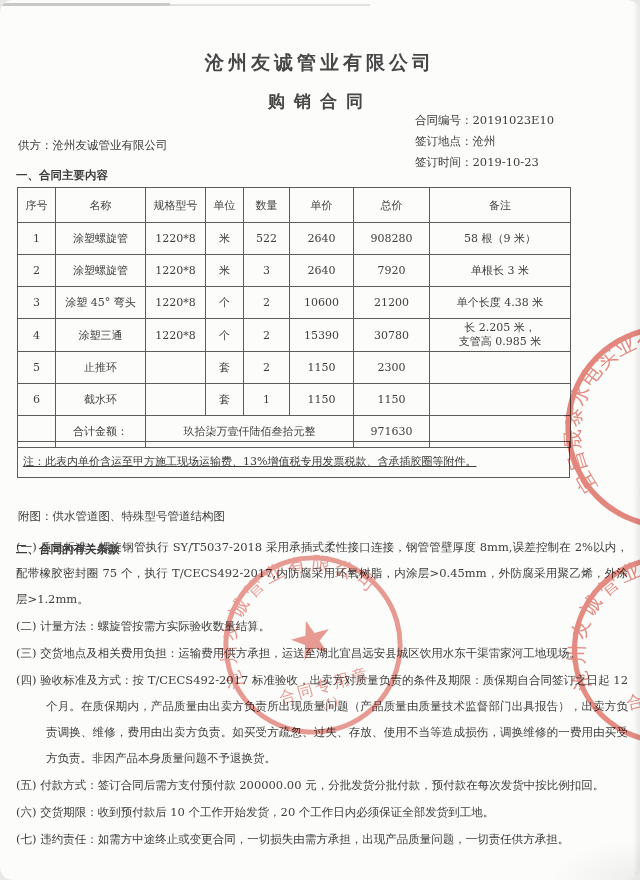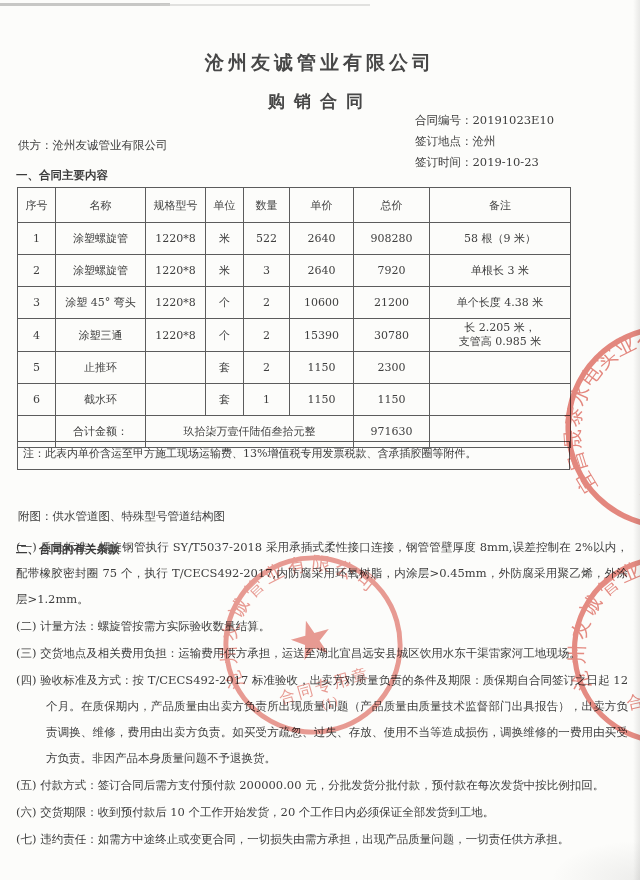--- a/index.html
+++ b/index.html
@@ -1,20 +1,21 @@
 <!DOCTYPE html>
 <html><head>
 <meta charset="utf-8">
 <style>
   html,body{margin:0;padding:0;background:#e8e8e6;}
   .page{
     position:relative;width:640px;height:880px;margin:0 auto;
     background:#fcfcfa;overflow:hidden;
     font-family:"DejaVu Serif","Liberation Serif",serif;
     color:#3c3c3c;
+    border-radius:13px;
   }
   .scan-streak{position:absolute;top:3px;left:0;width:170px;height:3px;background:#b5b5b3;opacity:.75;}
   .scan-streak2{position:absolute;top:4px;left:160px;width:210px;height:2px;background:#cfcfcd;opacity:.6;}
   .scan-edge{position:absolute;right:0;top:0;width:7px;height:100%;background:linear-gradient(to left,rgba(60,60,60,.10),rgba(60,60,60,0));}
   .scan-corner{position:absolute;right:0;bottom:0;width:90px;height:40px;background:radial-gradient(ellipse at bottom right,rgba(60,60,60,.08),rgba(60,60,60,0) 70%);}
 
   .company-title{position:absolute;top:50px;left:0;width:100%;text-align:center;
     font-size:19px;font-weight:600;letter-spacing:4px;color:#474747;margin:0;}
   .doc-title{position:absolute;top:90px;left:0;width:100%;text-align:center;
     font-size:17px;font-weight:600;letter-spacing:9px;color:#474747;margin:0;}
@@ -31,21 +32,21 @@
   table.items{position:absolute;top:187px;left:17px;width:553px;border-collapse:collapse;
     font-size:11px;color:#3f3f3f;table-layout:fixed;}
   table.items th,table.items td{border:1px solid #5c5c5c;text-align:center;padding:2px 2px;
     font-weight:normal;overflow:hidden;}
   table.items thead th{height:30px;font-size:11px;font-family:Liberation Serif, serif;}
   table.items tbody td{height:27px;}
   td.remark{white-space:pre-line;line-height:14px;}
   tr.total-row td{height:29px;}
 
   .note-box{position:absolute;top:441px;left:17px;width:541px;border:1px solid #5c5c5c;
-    font-size:11px;padding:4px 5px 8px 5px;line-height:15px;background:transparent;}
+    font-size:11px;padding:12px 5px 8px 5px;line-height:15px;background:transparent;text-decoration:underline;}
   .attachment{top:489px;left:18px;}
 
   .clauses{position:absolute;top:534px;left:16px;width:612px;font-size:11.5px;line-height:26px;color:#3c3c3c;}
   .clauses p{margin:0 0 1px 0;text-align:justify;}
   .clauses p.hang{padding-left:30px;text-indent:-30px;}
 
   .stamp{position:absolute;pointer-events:none;mix-blend-mode:multiply;color:#d63a2c;}
   .stamp svg{display:block;}
   .stamp-buyer{left:556px;top:316px;width:222px;height:222px;opacity:.60;transform:rotate(-24deg);}
   .stamp-supplier-mid{left:214px;top:546px;width:198px;height:198px;opacity:.50;transform:rotate(-16deg);}

